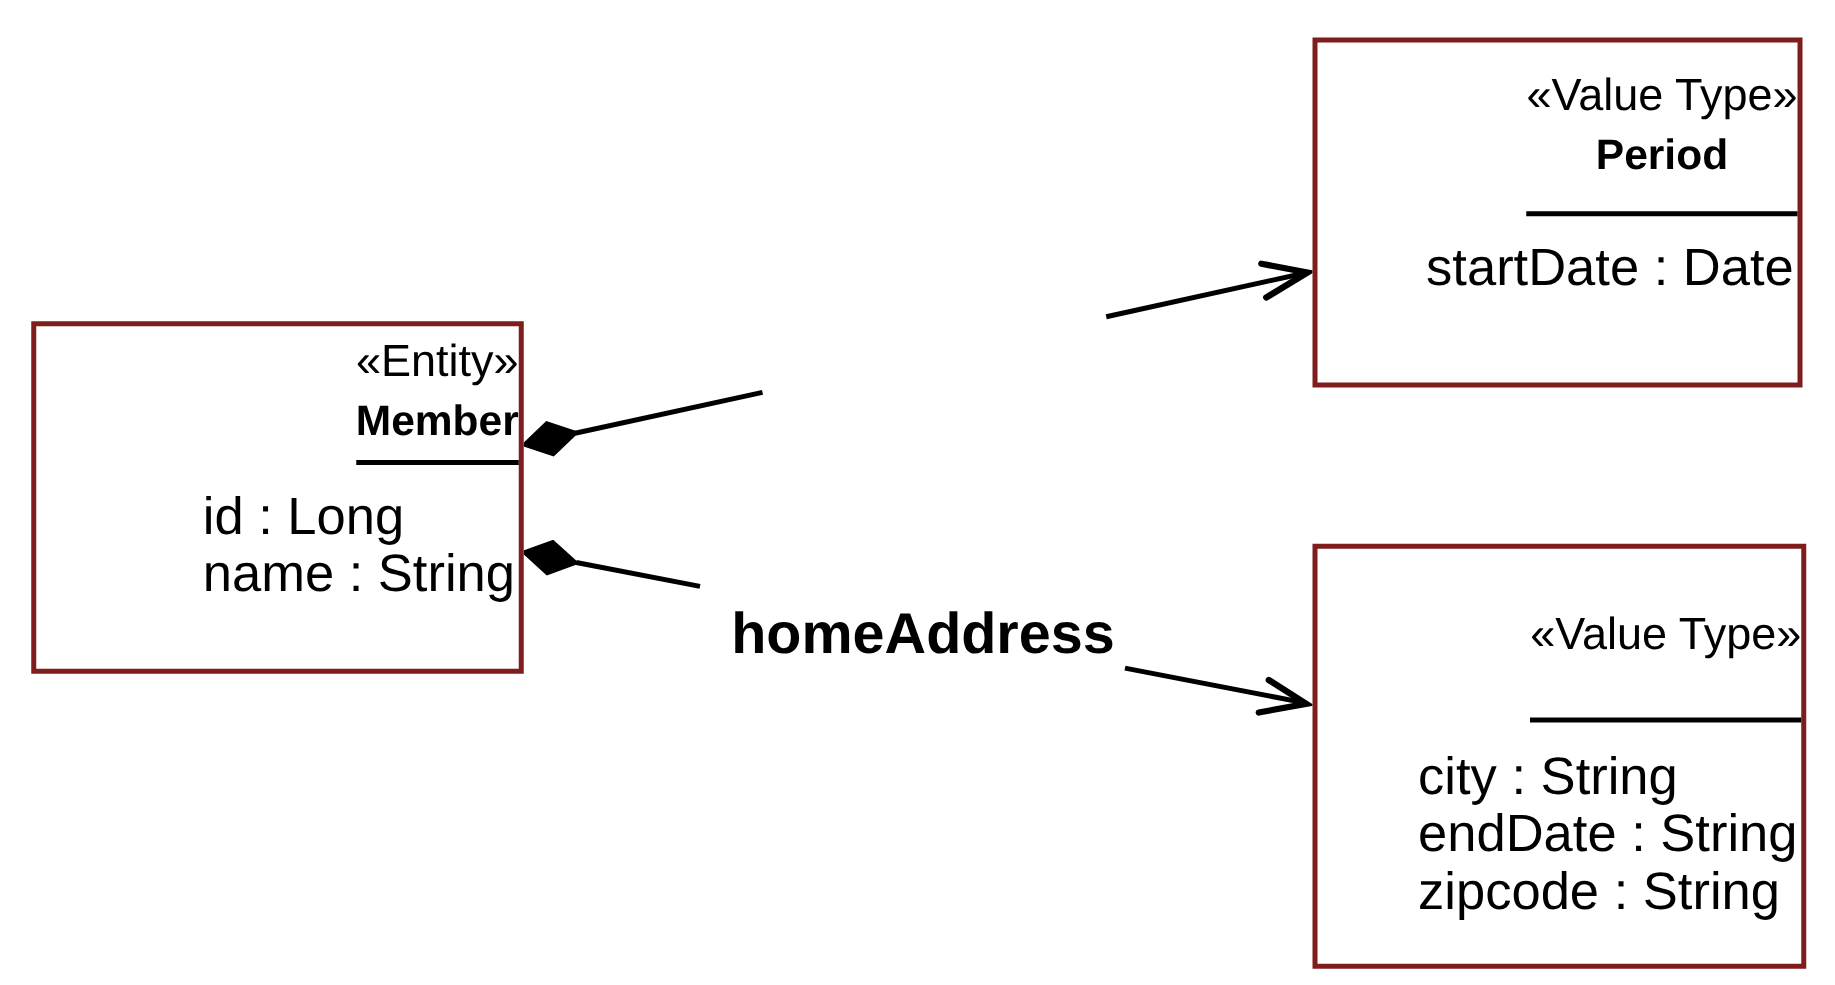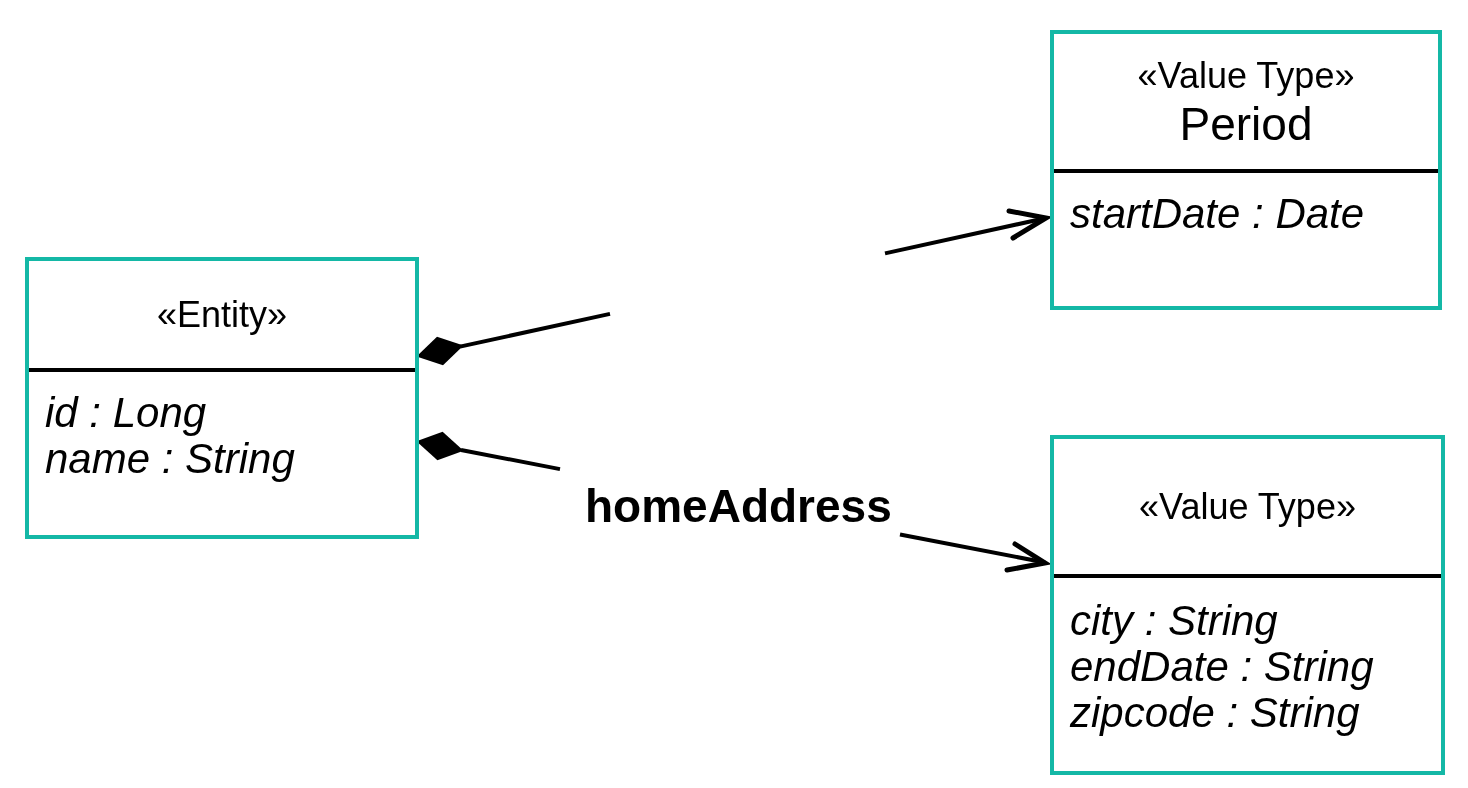--- a/index.html
+++ b/index.html
@@ -14,49 +14,49 @@
     overflow: hidden;
   }
   .connectors {
     position: absolute;
     left: 0; top: 0;
     width: 1468px; height: 788px;
     pointer-events: none;
   }
   .uml-class {
     position: absolute;
-    border: 4px solid #14b8a6;
+    border: 4px solid #7f1d1d;
     background: #ffffff;
     display: flex;
     flex-direction: column;
+    align-items: flex-end;
   }
   .uml-header {
     border-bottom: 4px solid #000000;
     display: flex;
     flex-direction: column;
     align-items: center;
     justify-content: center;
     text-align: center;
   }
   .stereotype {
     font-size: 36px;
     font-weight: 400;
     line-height: 44px;
     white-space: nowrap;
   }
   .class-name {
-    font-size: 46px;
-    font-weight: 400;
+    font-size: 34px;
+    font-weight: 700;
     line-height: 52px;
     white-space: nowrap;
   }
   .uml-attrs {
     flex: 1;
-    padding: 18px 16px 0 16px;
-    font-style: italic;
+    padding: 18px 3px 0 16px;
   }
   .attr {
     font-size: 42px;
     line-height: 46px;
     white-space: nowrap;
   }
   .box-member  { left: 25px;   top: 257px; width: 394px; height: 282px; }
   .box-member  .uml-header { height: 111px; }
   .box-period  { left: 1050px; top: 30px;  width: 392px; height: 280px; }
   .box-period  .uml-header { height: 139px; }
@@ -90,20 +90,21 @@
       <polygon fill="#000000" stroke="none" points="416.4,441.2 437.4,460.3 463.6,450.8 442.6,431.7"></polygon>
       <line x1="461" y1="450" x2="560" y2="469.1"></line>
       <line x1="900" y1="534.5" x2="1045" y2="562.5"></line>
       <path d="M 1015,544 L 1045,563 L 1007,570" stroke-width="5" stroke-linecap="round"></path>
     </g>
   </svg>
 
   <div class="uml-class box-member">
     <div class="uml-header">
       <div class="stereotype">«Entity»</div>
+      <div class="class-name">Member</div>
     </div>
     <div class="uml-attrs">
       <div class="attr">id : Long</div>
       <div class="attr">name : String</div>
     </div>
   </div>
 
   <div class="uml-class box-period">
     <div class="uml-header">
       <div class="stereotype">«Value Type»</div>

